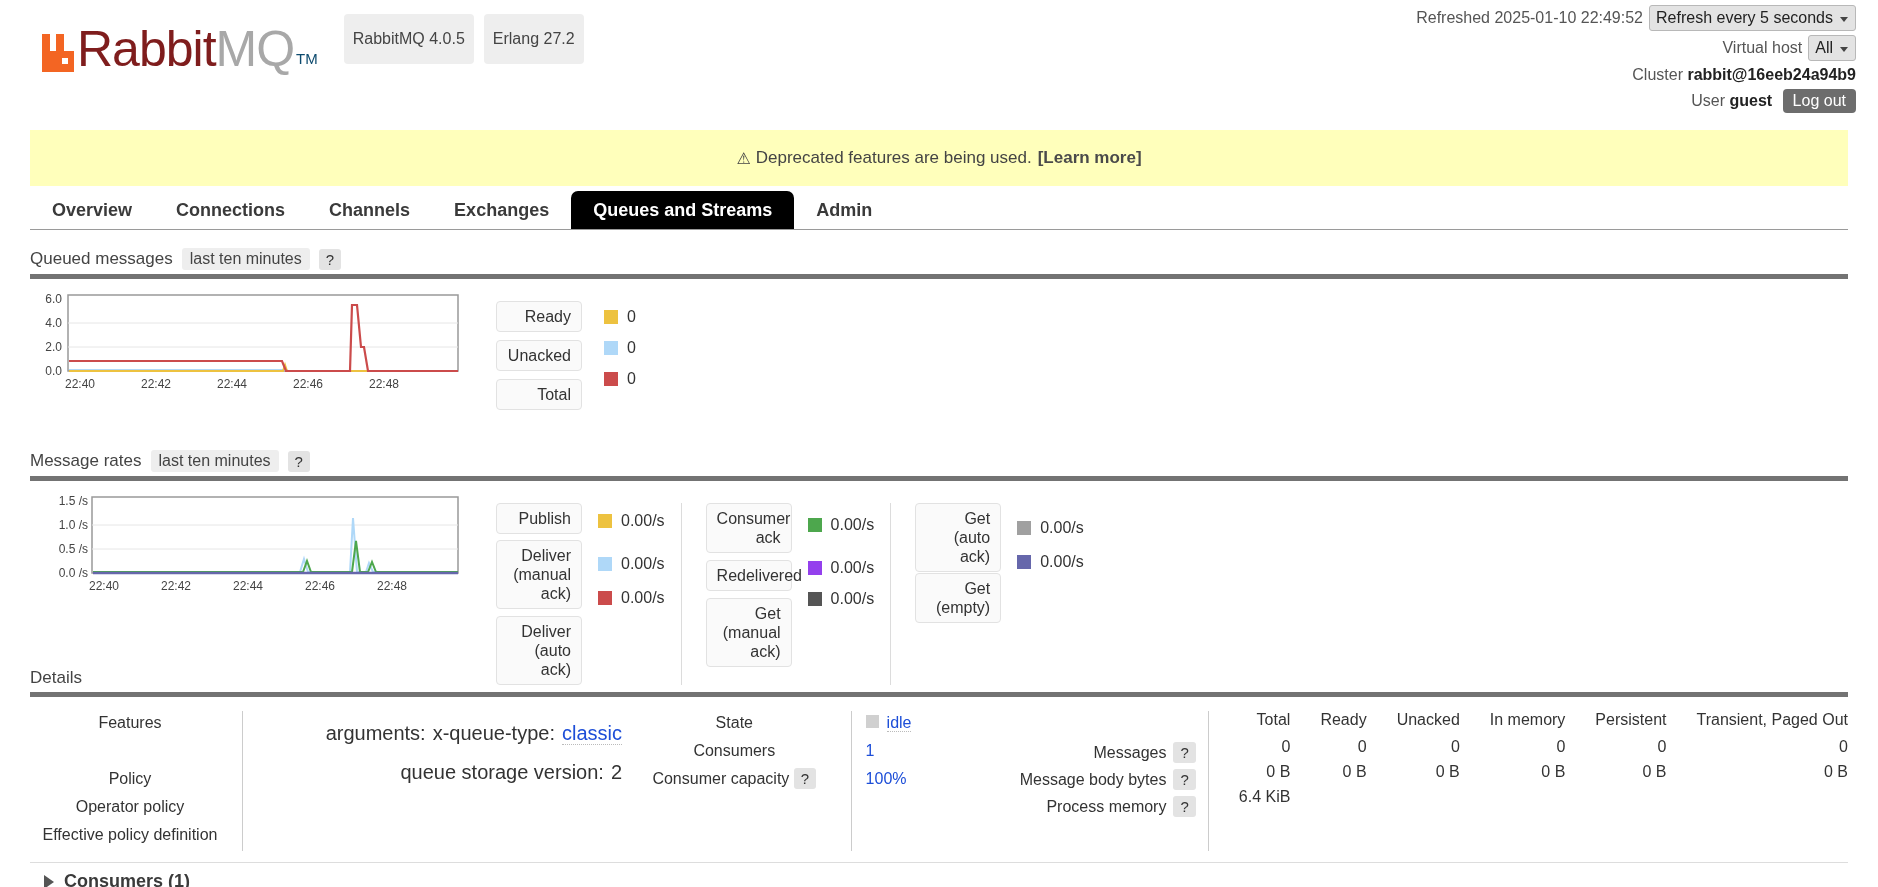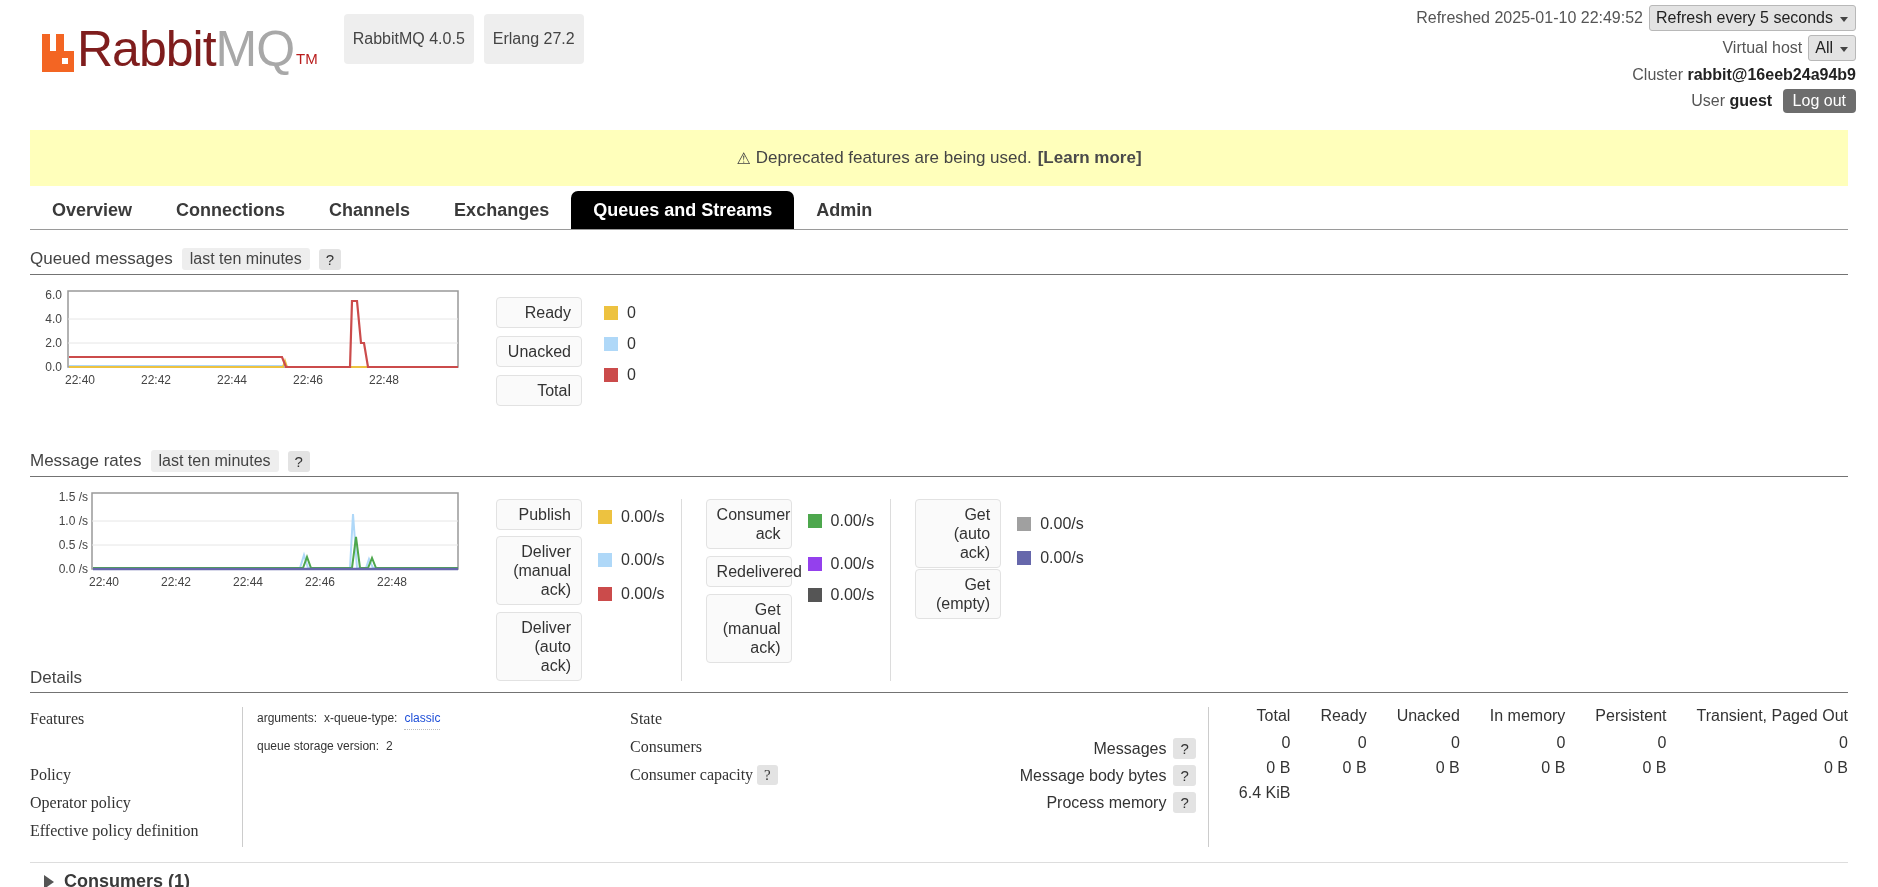--- a/index.html
+++ b/index.html
@@ -19,21 +19,21 @@
     position: absolute; left: 40px; top: 14px;
     display: flex; align-items: flex-end;
   }
   .logo-mark { width: 34px; height: 40px; position: relative; margin-right: 3px; }
   .logo-text {
     font-size: 50px; line-height: 46px; font-weight: normal;
     letter-spacing: -1px;
   }
   .logo-rabbit { color: #7f1d1d; text-align: right; }
   .logo-mq { color: #a8a8a8; }
-  .logo-tm { color: #b91c1c; font-size: 15px; padding-bottom: 5px; margin-left: 2px; }
+  .logo-tm { color: #0c4a6e; font-size: 15px; padding-bottom: 5px; margin-left: 2px; }
   .version-badges { display: flex; gap: 10px; margin-left: 26px; padding-bottom: 8px; }
   .badge {
     background: #eeeeee; color: #444;
     border-radius: 4px; padding: 16px 9px; font-size: 16px;
     white-space: nowrap;
   }
 
   .header-right {
     position: absolute; right: 22px; top: 6px;
     text-align: right; font-size: 16px; color: #444;
@@ -77,21 +77,21 @@
   .tab {
     font-size: 18px; font-weight: bold; color: #3a3a3a;
     padding: 9px 22px 8px 22px; cursor: pointer;
     border-radius: 7px 7px 0 0;
   }
   .tab.active { background: #000000; color: #ffffff; }
 
   
   .sec-head {
     display: flex; align-items: center; gap: 9px;
-    padding-bottom: 4px; border-bottom: 1px solid #737373;
+    padding-bottom: 4px; border-bottom: 5px solid #737373;
   }
   .sec-title { font-size: 17px; color: #444; }
   .pill {
     background: #eeeeee; color: #444; border-radius: 3px;
     font-size: 16px; padding: 2px 8px;
   }
   .qmark {
     background: #e3e3e3; color: #333; border-radius: 3px;
     font-size: 15px; padding: 2px 7px; cursor: pointer;
   }
@@ -114,29 +114,29 @@
   .lg-val {
     display: flex; align-items: center; font-size: 16px; color: #333;
   }
   .swatch { width: 14px; height: 14px; display: inline-block; margin-right: 9px; flex: 0 0 auto; }
   .col-div { width: 1px; background: #dcdcdc; margin: 0 0 0 0; align-self: stretch; }
 
   
   .details-sec { position: absolute; left: 30px; right: 30px; top: 668px; }
   .det-grid { display: flex; margin-top: 14px; }
   .kv { display: flex; }
-  .kv-labels { display: flex; flex-direction: column; text-align: left; font-size: 16px; color: #333; font-family: Liberation Serif, serif; }
+  .kv-labels { display: flex; flex-direction: column; text-align: center; font-size: 16px; color: #333; }
   .kv-labels > div { height: 23px; line-height: 23px; margin-bottom: 5px; white-space: nowrap; }
   .kv-vals { display: flex; flex-direction: column; font-size: 16px; color: #333; border-left: 1px solid #ccc; padding-left: 14px; margin-left: 12px; }
   .kv-vals > div { height: 23px; line-height: 23px; margin-bottom: 5px; white-space: nowrap; }
   .muted { color: #1d4ed8; }
   .dotted { border-bottom: 1px dotted #bbb; }
 
   .feat-rows { display: flex; flex-direction: column; }
-  .feat-row { display: flex; justify-content: flex-start; gap: 7px; height: 23px; line-height: 23px; margin-bottom: 5px; font-size: 12px; white-space: nowrap; }
+  .feat-row { display: flex; justify-content: flex-end; gap: 7px; height: 23px; line-height: 23px; margin-bottom: 5px; font-size: 20px; white-space: nowrap; margin-top: 11px; }
 
   .state-sw { width: 13px; height: 13px; background: #d0d0d0; display: inline-block; margin-right: 8px; }
 
   
   .stats { display: flex; }
   .stats-labels { display: flex; flex-direction: column; text-align: right; }
   .stats-lab {
     display: flex; align-items: center; justify-content: flex-end; gap: 7px;
     font-size: 16px; color: #333; height: 25px; margin-bottom: 2px; white-space: nowrap;
   }
@@ -414,20 +414,27 @@
       </div>
 
       <div class="kv" style="width:320px;">
         <div class="kv-labels" style="width:210px;">
           <div>State</div>
           <div>Consumers</div>
           <div>
             <span>Consumer capacity</span>
             <span class="qmark">?</span>
           </div>
+        </div>
+        <div class="kv-vals" style="width:100px;">
+          <div>
+            <span class="state-sw"></span><span class="muted dotted">idle</span>
+          </div>
+          <div class="muted">1</div>
+          <div class="muted">100%</div>
         </div>
       </div>
 
       <div class="stats" style="margin-left:auto;">
         <div class="stats-labels" style="padding-top:29px;">
           <div class="stats-lab">
             <span>Messages</span>
             <span class="qmark">?</span>
           </div>
           <div class="stats-lab">

